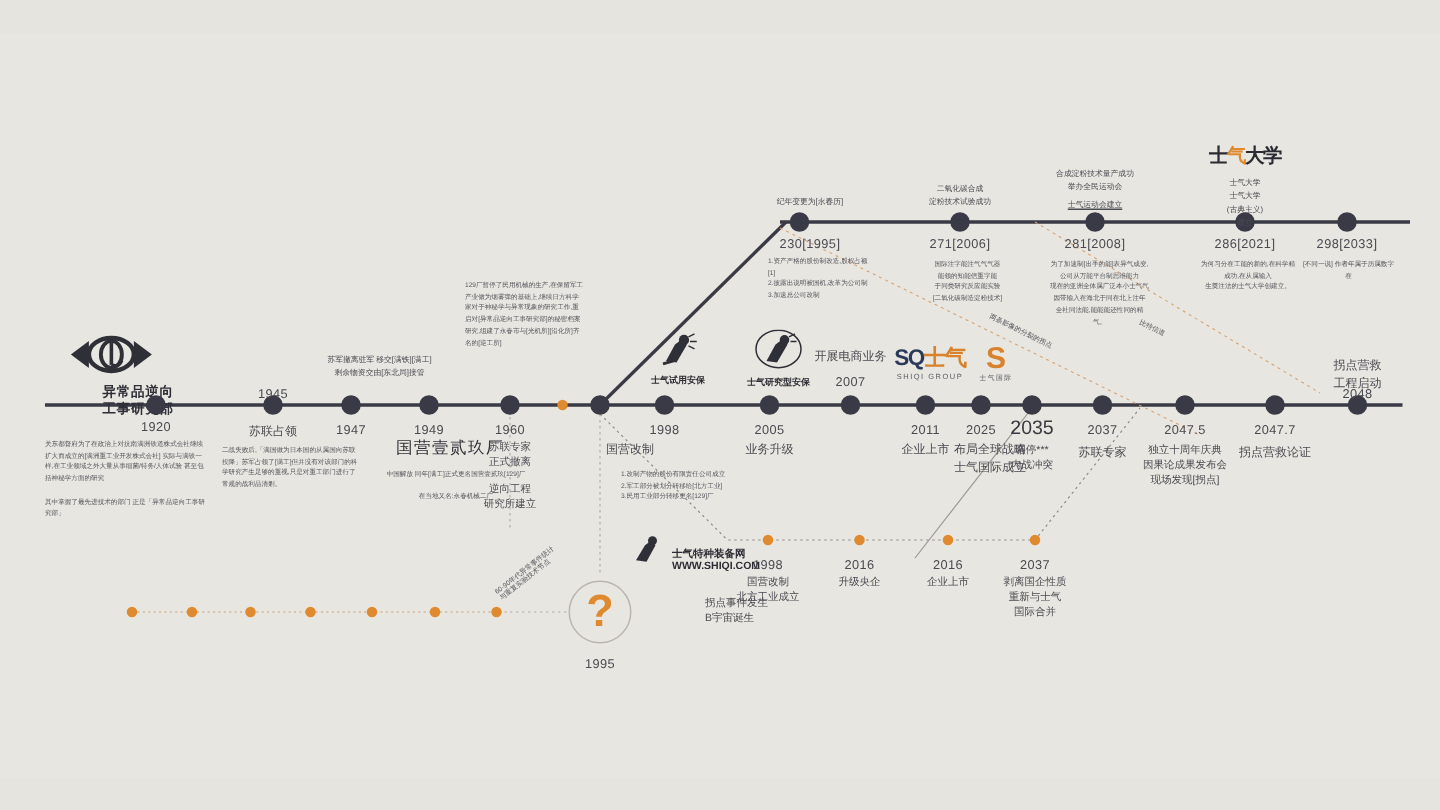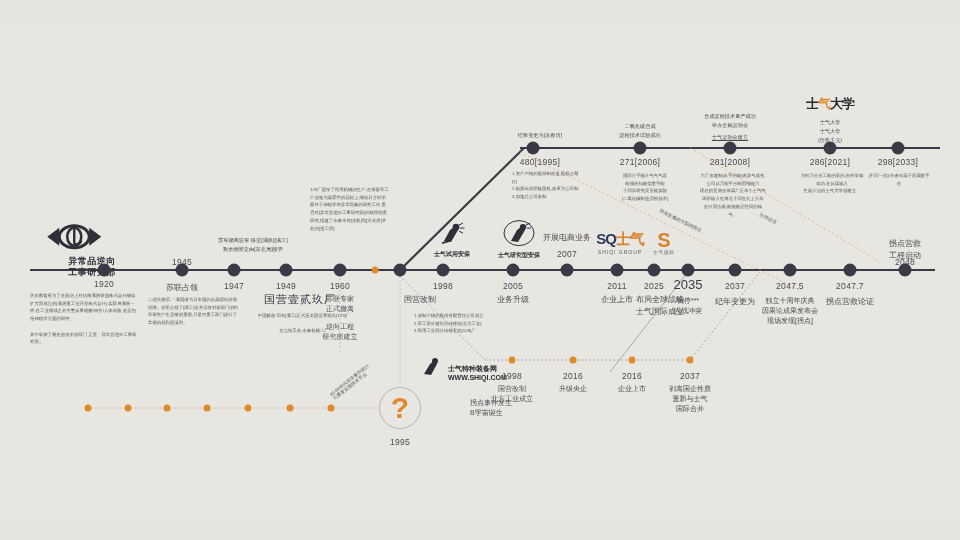--- a/index.html
+++ b/index.html
@@ -193,42 +193,42 @@
   <div class="badge" style="left:664px;top:242px">
     <div style="font-size:20px;font-weight:700;color:#d9822b;line-height:1;">S</div>
     <div style="font-size:4.5px;color:#5a5a62;letter-spacing:1px;">士气国际</div>
   </div>
 
   <div class="lbl yr big" style="left:688px;top:276px">2035</div>
   <div class="lbl cap" style="left: 688px; top: 296px; white-space: pre-line;">调停***
 内战冲突</div>
 
   <div class="lbl yr" style="left:735px;top:280px">2037</div>
-  <div class="lbl cap b" style="left:735px;top:296px">纪年变更为</div>
+  <div class="lbl cap b" style="left:735px;top:296px">苏联专家</div>
 
   <div class="lbl yr" style="left:790px;top:280px">2047.5</div>
   <div class="lbl cap" style="left: 790px; top: 296px; white-space: pre-line;">独立十周年庆典
 因果论成果发布会
 现场发现[拐点]</div>
 
   <div class="lbl yr" style="left:850px;top:280px">2047.7</div>
   <div class="lbl cap b" style="left:850px;top:296px">拐点营救论证</div>
 
   <div class="lbl cap b" style="left: 905px; top: 238px; white-space: pre-line;">拐点营救
 工程启动</div>
   <div class="lbl yr" style="left:905px;top:256px">2048</div>
 
   <div class="node" style="left:533px;top:148px"></div>
   <div class="node" style="left:640px;top:148px"></div>
   <div class="node" style="left:730px;top:148px"></div>
   <div class="node" style="left:830px;top:148px"></div>
   <div class="node" style="left:898px;top:148px"></div>
 
   <div class="hdr" style="left:540px;top:131px">纪年变更为[永春历]</div>
-  <div class="lbl yr" style="left:540px;top:156px">480[1995]</div>
+  <div class="lbl yr" style="left:540px;top:156px">230[1995]</div>
   <div class="blk" style="left: 512px; top: 170px; width: 70px; white-space: pre-line;">1.资产严格的股份制改造,股权占额[1]
 2.披露出说明被国机,改革为公司制
 3.加速总公司改制</div>
 
   <div class="hdr" style="left: 640px; top: 122px; white-space: pre-line;">二氧化碳合成
 淀粉技术试验成功</div>
   <div class="lbl yr" style="left:640px;top:156px">271[2006]</div>
   <div class="blk" style="left: 614px; top: 172px; width: 62px; text-align: center; white-space: pre-line;">国际注字能注气气气器
 能领的知能信重字能
 于同类研究反应能实验

